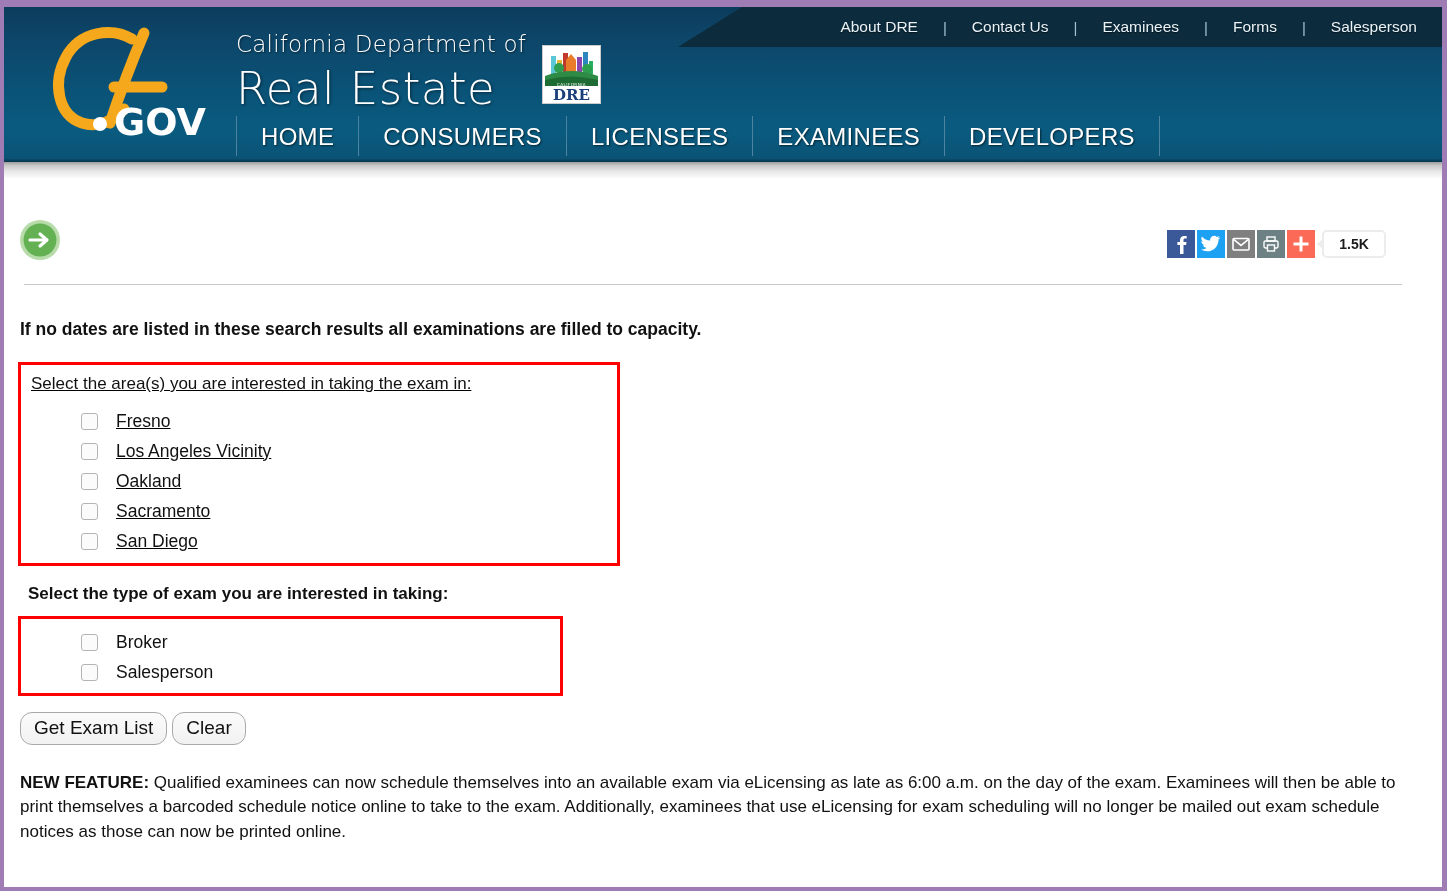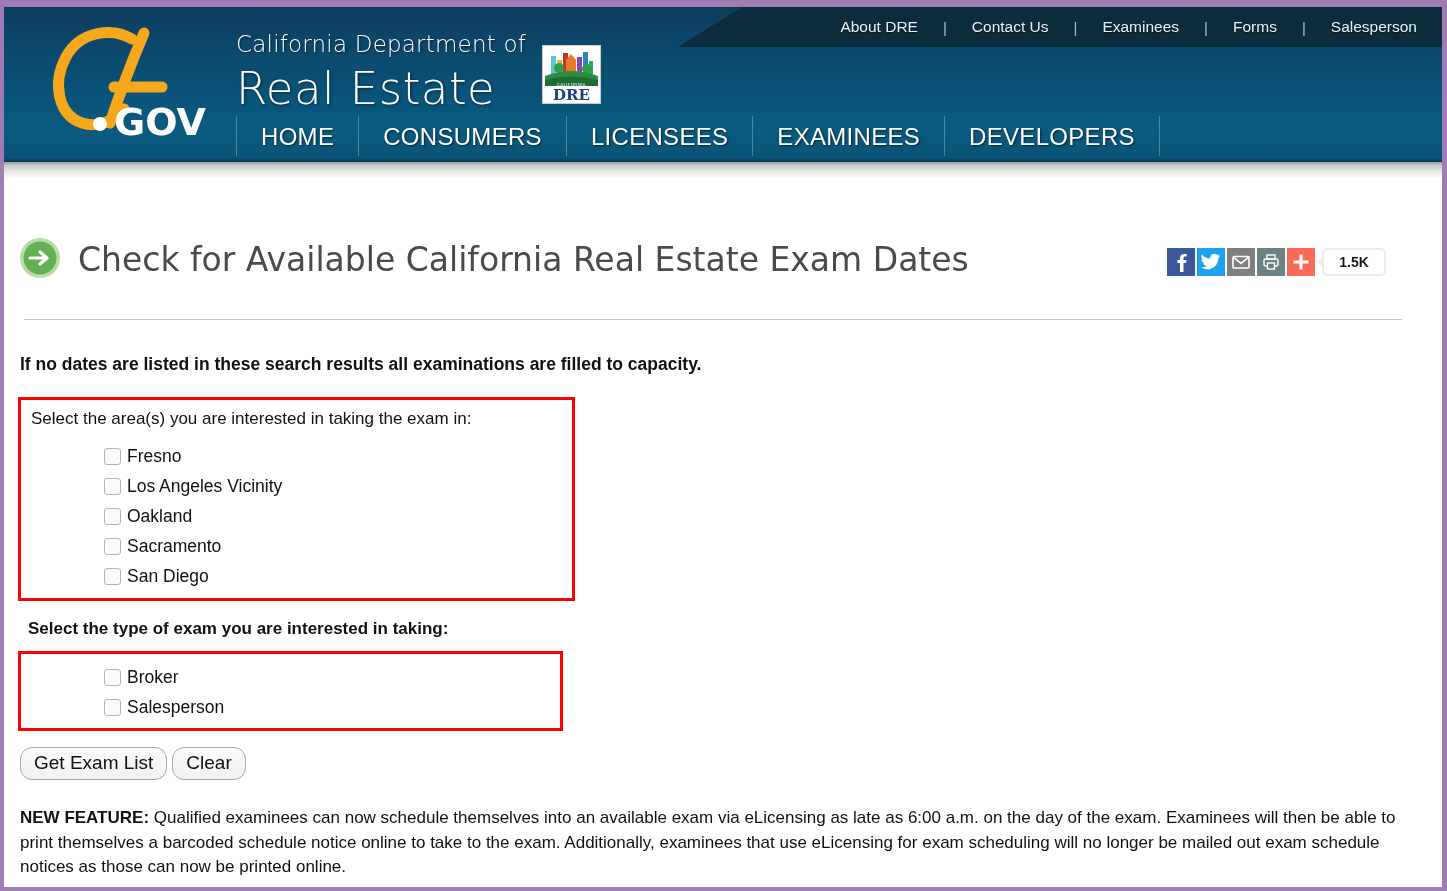--- a/index.html
+++ b/index.html
@@ -247,34 +247,35 @@
     color: #111;
     margin: 34px 0 0 2px;
   }
 
   .fieldbox {
     border: 3px solid #ff0000;
     box-sizing: border-box;
     margin-top: 22px;
     padding: 9px 0 7px 10px;
   }
-  .fieldbox.areas { width: 557px; }
+  .fieldbox.areas { width: 602px; text-decoration: underline; }
   .fieldbox.types { width: 545px; margin-top: 12px; padding-top: 8px; padding-bottom: 6px;}
 
   .legend-inside {
     font-size: 17px;
     color: #111;
     margin-bottom: 12px;
   }
 
   .cb-row {
     display: flex;
     align-items: center;
-    margin-left: 73px;
+    margin-left: 50px;
     height: 30px;
+    gap: 12px;
   }
   .cb {
     width: 15px;
     height: 15px;
     border: 1px solid #b4b4b4;
     border-radius: 3px;
     background: #fbfbfb;
     margin-right: 6px;
     flex: 0 0 auto;
   }
@@ -388,21 +389,20 @@
 
     <div class="title-row">
       <div class="title-left">
         <span class="arrow-icon">
           <svg width="44" height="44" viewBox="0 0 44 44">
             <circle cx="22" cy="22" r="20" fill="#b7dcaa"></circle>
             <circle cx="22" cy="22" r="16.5" fill="#63b153"></circle>
             <path d="M12 22 H27 M22 16 L29 22 L22 28" fill="none" stroke="#ffffff" stroke-width="3.2" stroke-linecap="round" stroke-linejoin="round"></path>
           </svg>
         </span>
-        <h1 class="page-title">Check for Available California Real Estate Exam Dates</h1>
       </div>
 
       <div class="share-bar">
         <div class="share-btn sb-fb">
           <svg width="14" height="20" viewBox="0 0 14 20">
             <path d="M9.5 20V11h2.6l.4-3H9.5V6.1c0-.9.25-1.5 1.5-1.5h1.7V2c-.3 0-1.3-.1-2.5-.1-2.5 0-4.2 1.5-4.2 4.3V8H3.4v3h2.6v9z" fill="#ffffff"></path>
           </svg>
         </div>
         <div class="share-btn sb-tw">
           <svg width="20" height="18" viewBox="0 0 20 18">

